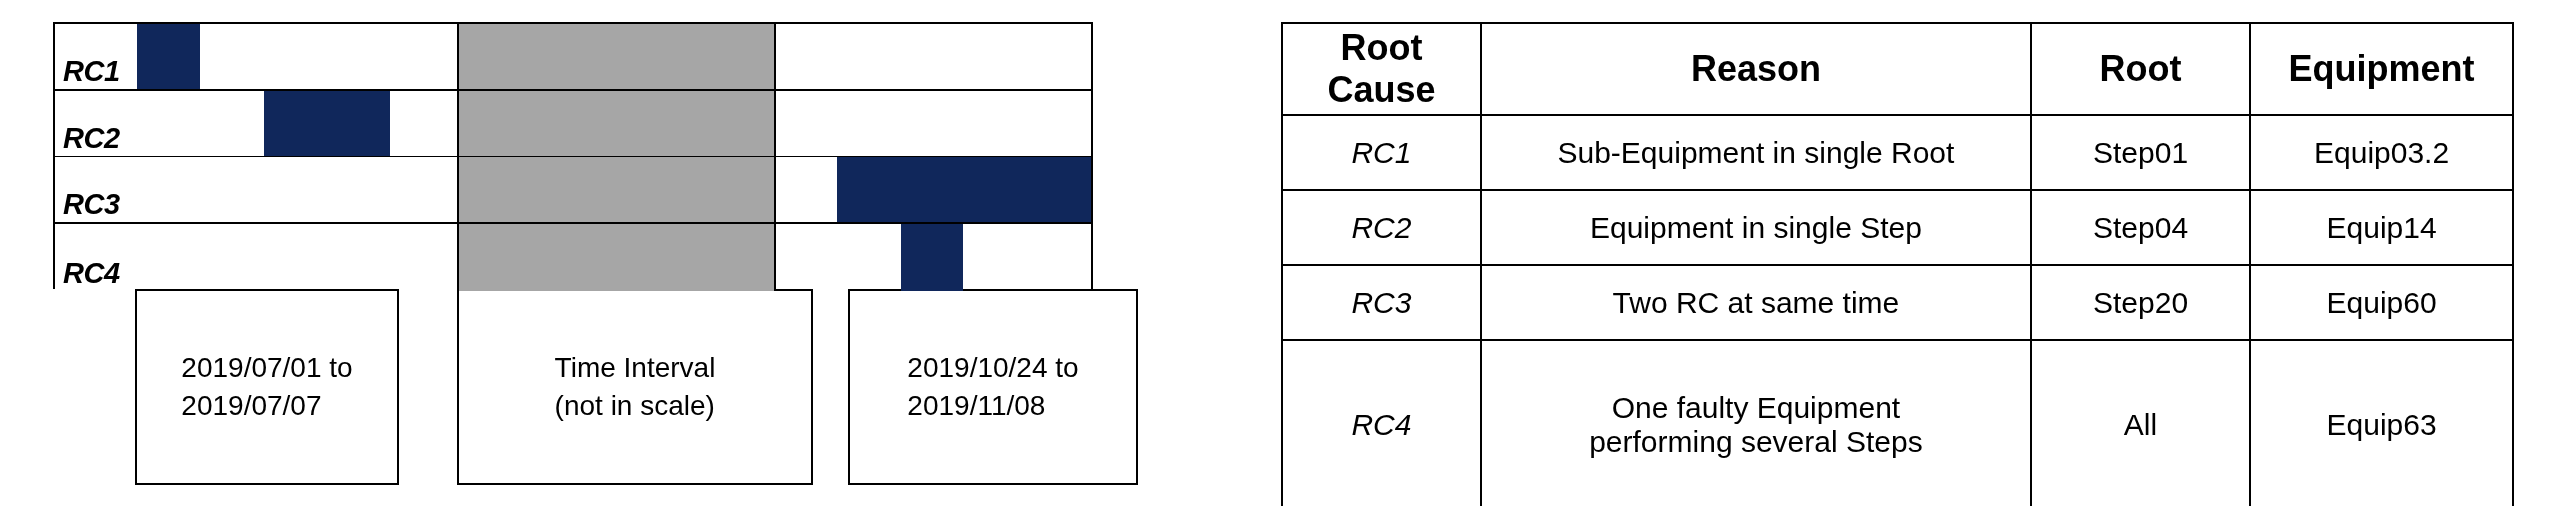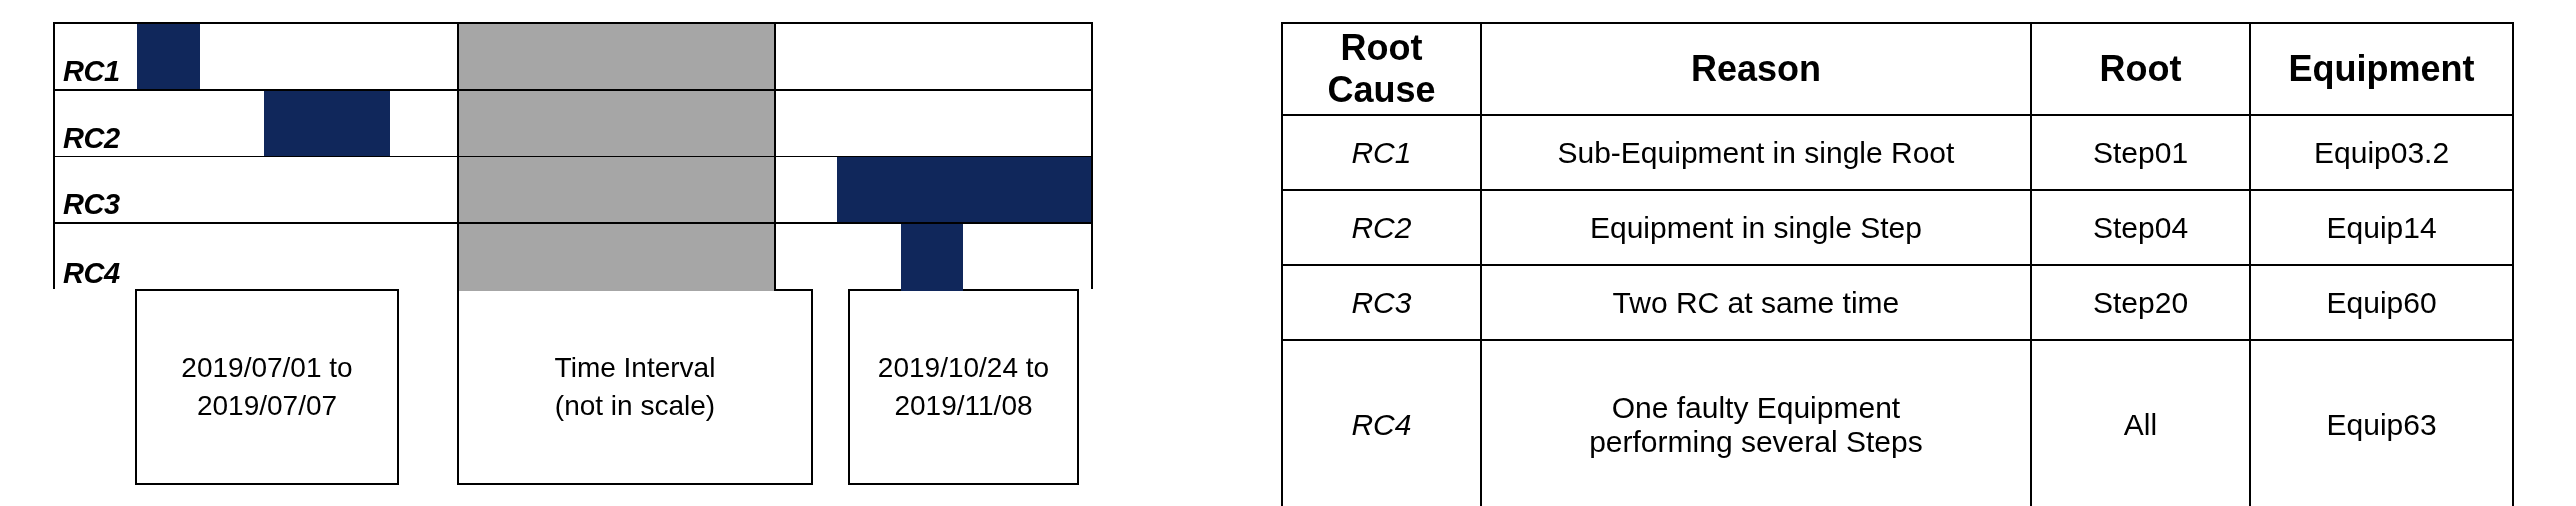--- a/index.html
+++ b/index.html
@@ -83,21 +83,21 @@
   .period-box {
     position: absolute;
     top: 289px;
     height: 196px;
     border: 2.4px solid #000000;
     box-sizing: border-box;
     background: #ffffff;
     display: flex;
     align-items: center;
     justify-content: center;
-    text-align: center;
+    text-align: left;
   }
   .period-text {
     font-size: 28px;
     color: #000000;
     line-height: 1.35;
     padding: 0 3.1px;
   }
 
   
   #rc-table-wrap {
@@ -184,21 +184,21 @@
     </span>
   </div>
 
   <div class="period-box" style="left:457px; width:356px;">
     <span class="period-text">
       <span>Time Interval</span><br>
       <span>(not in scale)</span>
     </span>
   </div>
 
-  <div class="period-box" style="left:848px; width:231px;">
+  <div class="period-box" style="left:848px; width:290px;">
     <span class="period-text">
       <span>2019/10/24 to</span><br>
       <span>2019/11/08</span>
     </span>
   </div>
 
 </div>
 
 <div id="rc-table-wrap">
   <table id="rc-table">

